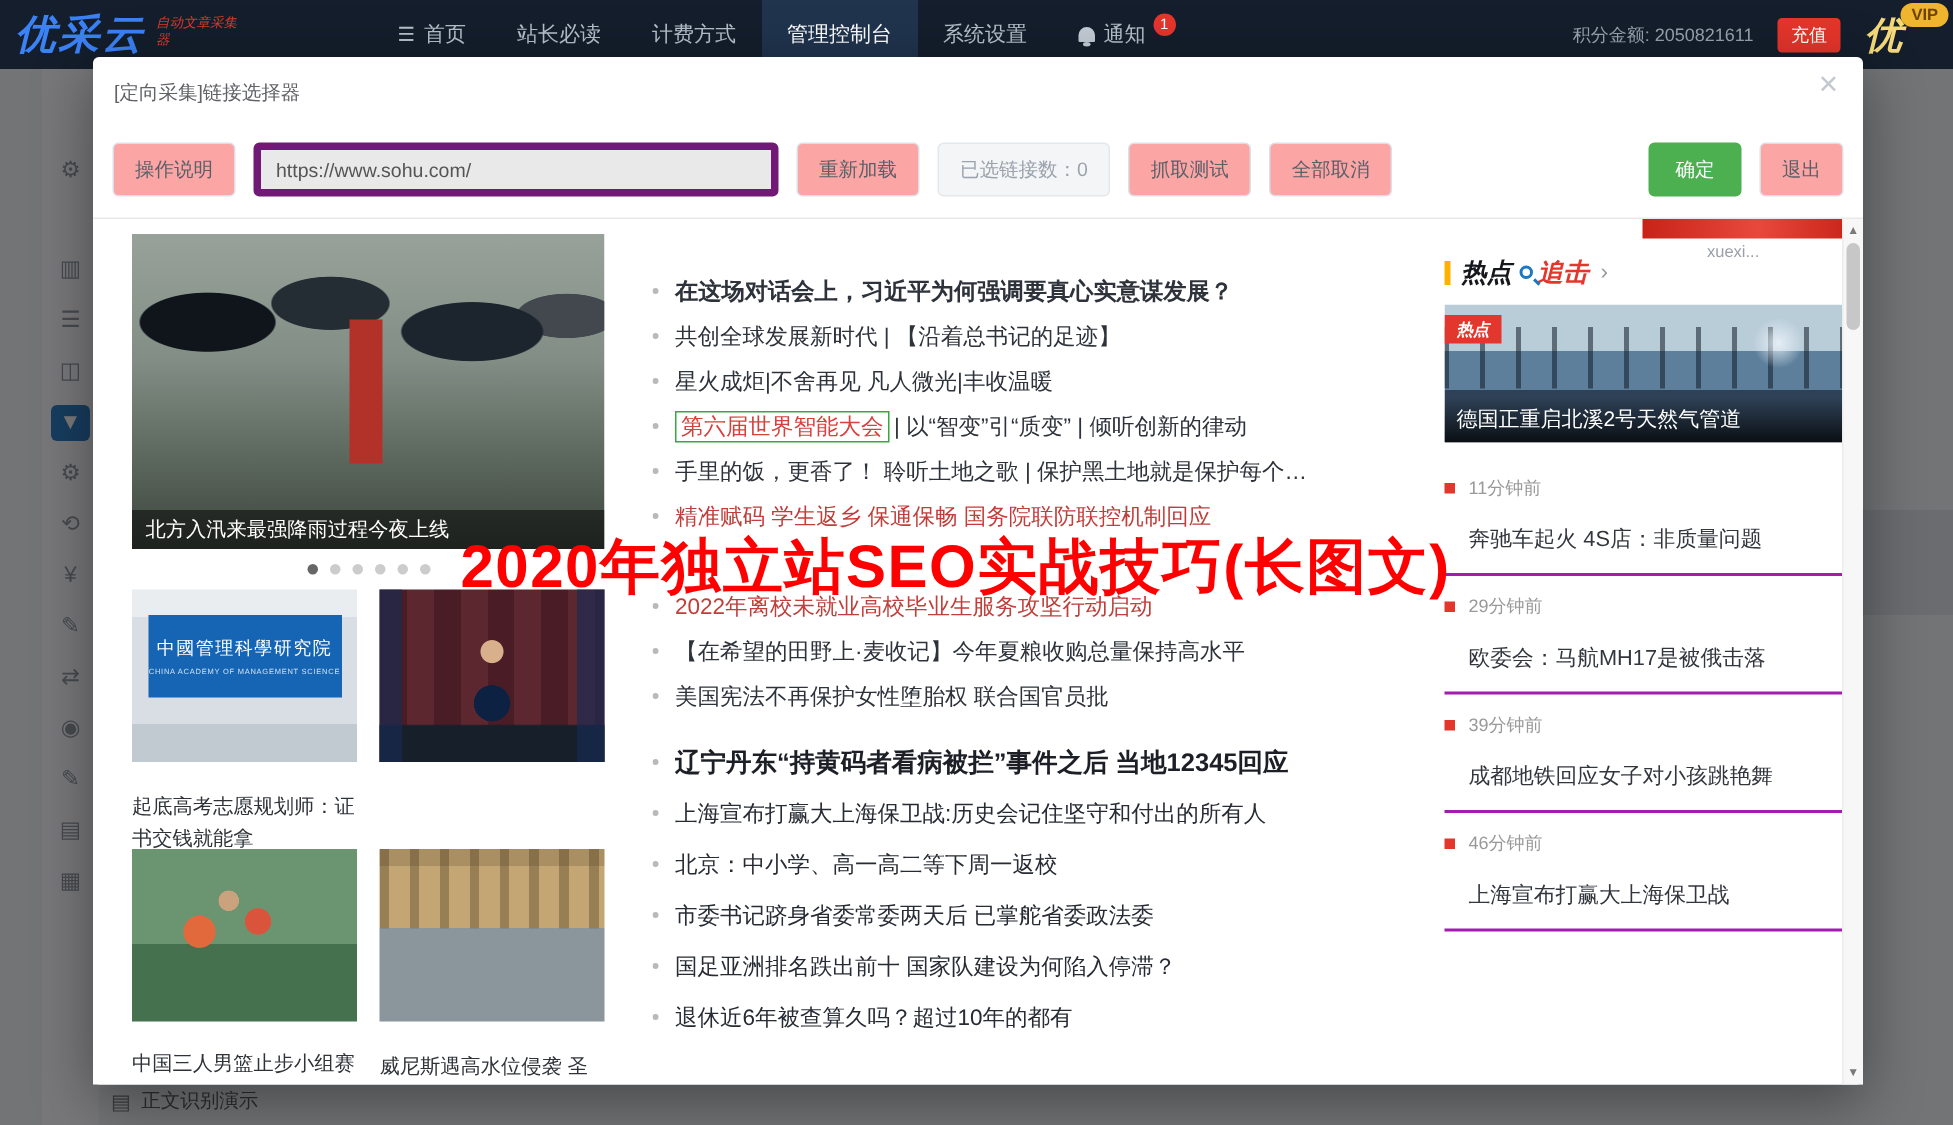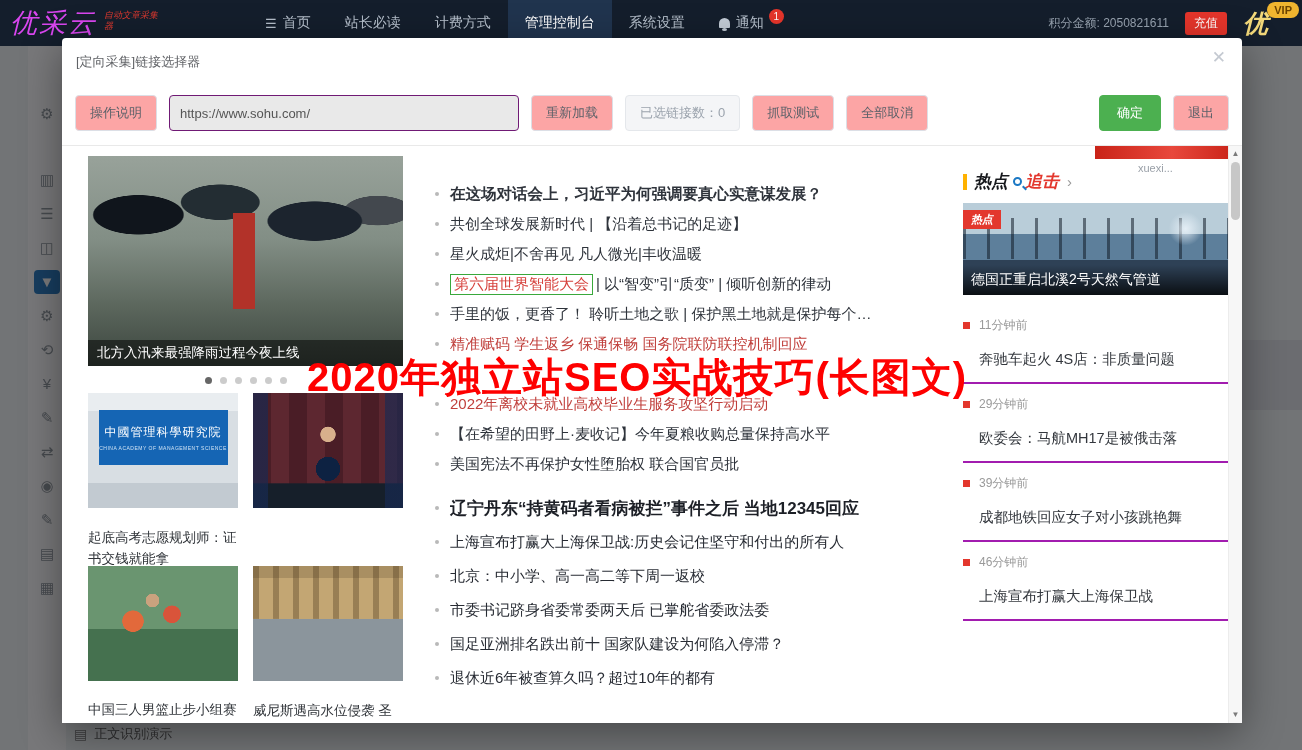--- a/index.html
+++ b/index.html
@@ -4,21 +4,21 @@
 <style>
   * { margin:0; padding:0; box-sizing:border-box; }
   html,body { width:1302px; height:750px; overflow:hidden; background:#0b0f14;
               font-family:"Liberation Sans","DejaVu Sans",sans-serif; }
   .stage { position:relative; width:1302px; height:750px; overflow:hidden; background:#eef1f4; }
 
   
   .topnav { position:absolute; left:0; top:0; width:100%; height:46px; background:#141e2c;
             display:flex; align-items:center; z-index:10; }
   .brand { display:flex; align-items:flex-start; margin-left:10px; width:238px; }
-  .brand-main { font-size:27px; font-weight:normal; font-style:italic; color:#d946ef; letter-spacing:2px; line-height:40px;}
+  .brand-main { font-size:27px; font-weight:bold; font-style:italic; color:#3b82f6; letter-spacing:2px; line-height:40px;}
   .brand-sub { color:#e0392f; font-size:9px; margin-left:7px; margin-top:7px; width:62px; line-height:11px;font-style:italic; }
   .menu { display:flex; align-items:center; height:100%; }
   .menu-item { display:flex; align-items:center; height:100%; padding:0 17px; color:#b6c0cc;
                font-size:14px; cursor:pointer; position:relative; white-space:nowrap; }
   .menu-item.active { background:#20344e; color:#fff; }
   .hamburger { margin-right:6px; font-size:13px; color:#b6c0cc; }
   .bell { width:11px; height:10px; background:#c3ccd6; border-radius:6px 6px 1px 1px; position:relative;
           display:inline-block; margin-right:6px; }
   .bell::after { content:""; position:absolute; left:3px; bottom:-3px; width:5px; height:3px;
                  border-radius:50%; background:#c3ccd6; }
@@ -50,21 +50,21 @@
            border-radius:4px; box-shadow:0 10px 40px rgba(0,0,0,.4); z-index:60; }
   .modal-title { position:absolute; left:14px; top:15px; font-size:13px; color:#606266; }
   .modal-close { position:absolute; right:16px; top:9px; font-size:17px; color:#c4c9d1; cursor:pointer; }
   .toolbar { position:absolute; left:13px; right:13px; top:57px; height:36px; display:flex;
              align-items:center; gap:12px; }
   .btn { height:36px; padding:0 14px; border:1px solid #dcdfe6; background:#fca5a5; color:#5a6068;
          font-size:13px; border-radius:4px; display:inline-flex; align-items:center; justify-content:center;
          cursor:pointer; white-space:nowrap; }
   .btn.disabled { background:#f4f5f7; color:#9ba3ad; border-color:#e4e7eb; cursor:default; }
   .btn.green { background:#4cb050; border-color:#4cb050; color:#fff; margin-left:auto; padding:0 17px; }
-  .url-input { width:350px; height:36px; background:#e9e9e9; border:1px solid #701a75; border-radius:4px;
+  .url-input { width:350px; height:36px; background:#e9e9e9; border:5px solid #701a75; border-radius:4px;
                padding:0 10px; font-size:13px; color:#555; }
 
   
   .content { position:absolute; left:0; right:0; top:107px; bottom:0; border-top:1px solid #e9e9e9;
              background:#fff; overflow:hidden; }
   .watermark { position:absolute; left:245px; top:312px; font-size:40px; font-weight:700; color:#fe0000;
                white-space:nowrap; z-index:65; letter-spacing:1px; }
 
   .carousel { position:absolute; left:26px; top:10px; width:315px; height:210px; overflow:hidden; cursor:pointer; }
   .photo-rain { position:absolute; inset:0;

